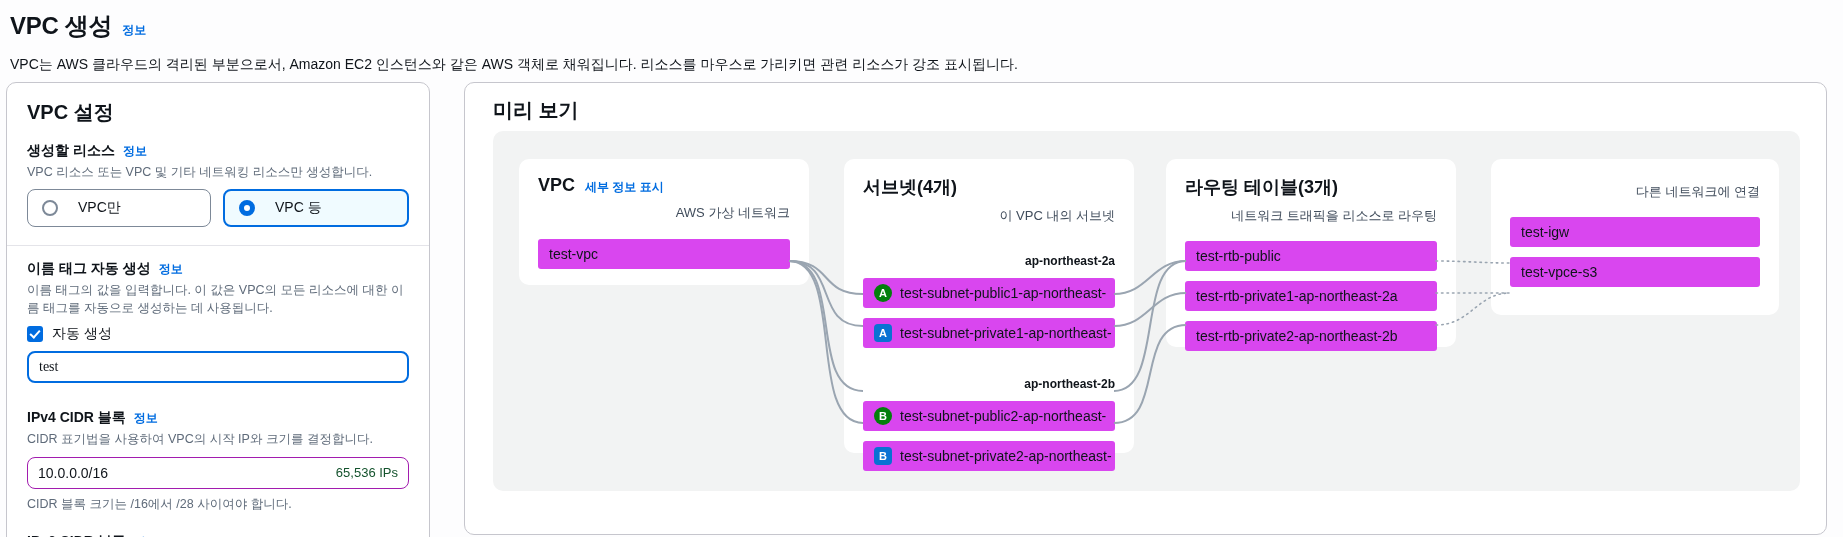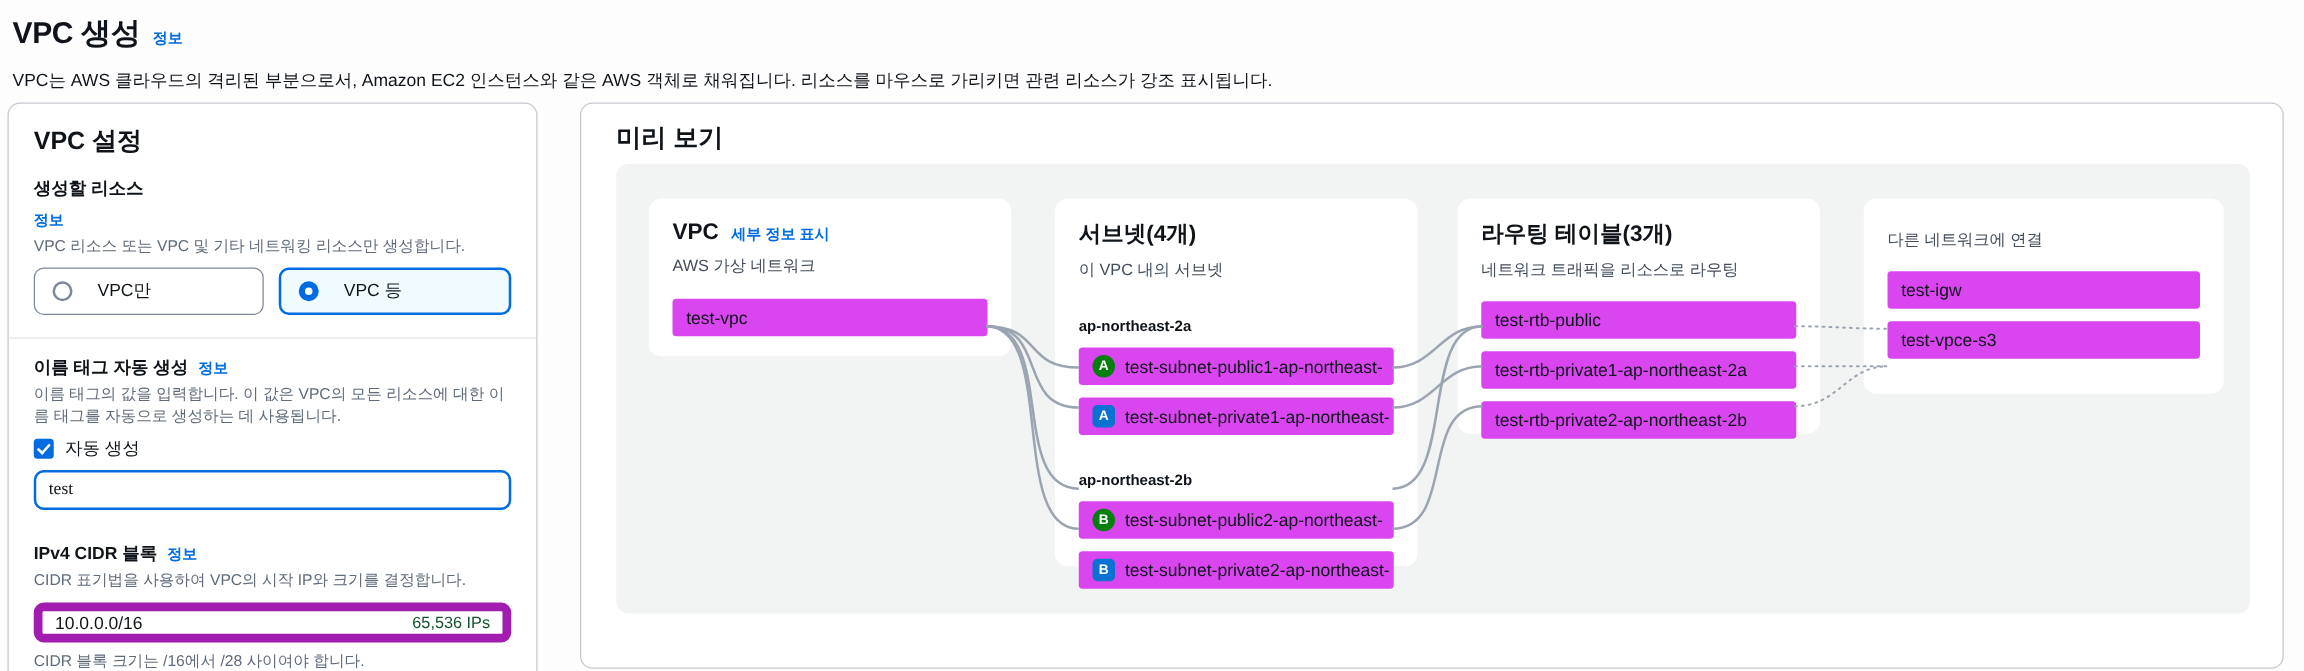--- a/index.html
+++ b/index.html
@@ -33,30 +33,30 @@
 
   .checkbox-row { display:flex; align-items:center; gap:9px; margin-top:8px; font-size:14px; }
   .checkbox { width:16px; height:16px; border-radius:3px; background:#006ce0; position:relative; flex:0 0 16px; }
   .checkbox::after { content:""; position:absolute; left:5px; top:2px; width:4px; height:8px;
     border:solid #fff; border-width:0 2px 2px 0; transform:rotate(42deg); }
 
   .text-input { width:100%; height:32px; margin-top:8px; border:2px solid #006ce0; border-radius:8px;
     padding:0 10px; font-size:14px; font-family:Liberation Serif, serif; color:#0f141a; outline:none; background:#fff; }
 
   .cidr-input { display:flex; align-items:center; justify-content:space-between; width:100%; height:32px;
-    margin-top:8px; border:7px solid #a21caf; border-radius:8px; padding:0 10px; font-size:14px;
+    margin-top:8px; border:1px solid #a21caf; border-radius:8px; padding:0 10px; font-size:14px;
     background:#fff; cursor:text; }
   .cidr-hint { color:#14532d; font-size:13px; }
   .constraint { font-size:12.5px; color:#5f6b7a; margin-top:7px; }
 
   
   .preview-card { left:464px; top:82px; width:1363px; height:453px; padding:14px 28px; }
   .preview-title { font-size:20px; font-weight:700; }
   .preview-stage { position:absolute; left:28px; top:48px; width:1307px; height:360px;
-    background:#f2f3f3; border-radius:10px; }
+    background:#f2f3f3; border-radius:10px;text-align:right; }
 
   .res-card { position:absolute; background:#fff; border-radius:10px; padding:16px 19px; z-index:2; }
   .res-title-row { display:flex; align-items:baseline; gap:10px; }
   .res-title { font-size:18px; font-weight:700; }
   .res-sub { font-size:13px; color:#414d5c; margin-top:8px; }
   .res-item { display:flex; align-items:center; gap:8px; height:30px; padding:0 11px; margin-top:10px;
     background:#d946ef; border-radius:3px; font-size:14px; white-space:nowrap; overflow:hidden; }
   .zone-heading { font-size:12px; font-weight:700; margin-top:29px; }
 
   .badge { width:18px; height:18px; flex:0 0 18px; display:flex; align-items:center; justify-content:center;
@@ -80,21 +80,21 @@
   <div class="page-title-row">
     <span class="page-title">VPC 생성</span>
     <a class="info-link">정보</a>
   </div>
   <div class="page-desc">VPC는 AWS 클라우드의 격리된 부분으로서, Amazon EC2 인스턴스와 같은 AWS 객체로 채워집니다. 리소스를 마우스로 가리키면 관련 리소스가 강조 표시됩니다.</div>
 </div>
 
 <div class="card settings-card">
   <div class="section-title">VPC 설정</div>
 
-  <div class="field-label-row" style="margin-top:2px;flex-direction:column;">
+  <div class="field-label-row" style="margin-top:2px;">
     <span class="field-label">생성할 리소스</span>
     <a class="info-link">정보</a>
   </div>
   <div class="field-desc">VPC 리소스 또는 VPC 및 기타 네트워킹 리소스만 생성합니다.</div>
 
   <div class="tile-row">
     <div class="tile">
       <span class="radio"></span>
       <span>VPC만</span>
     </div>

